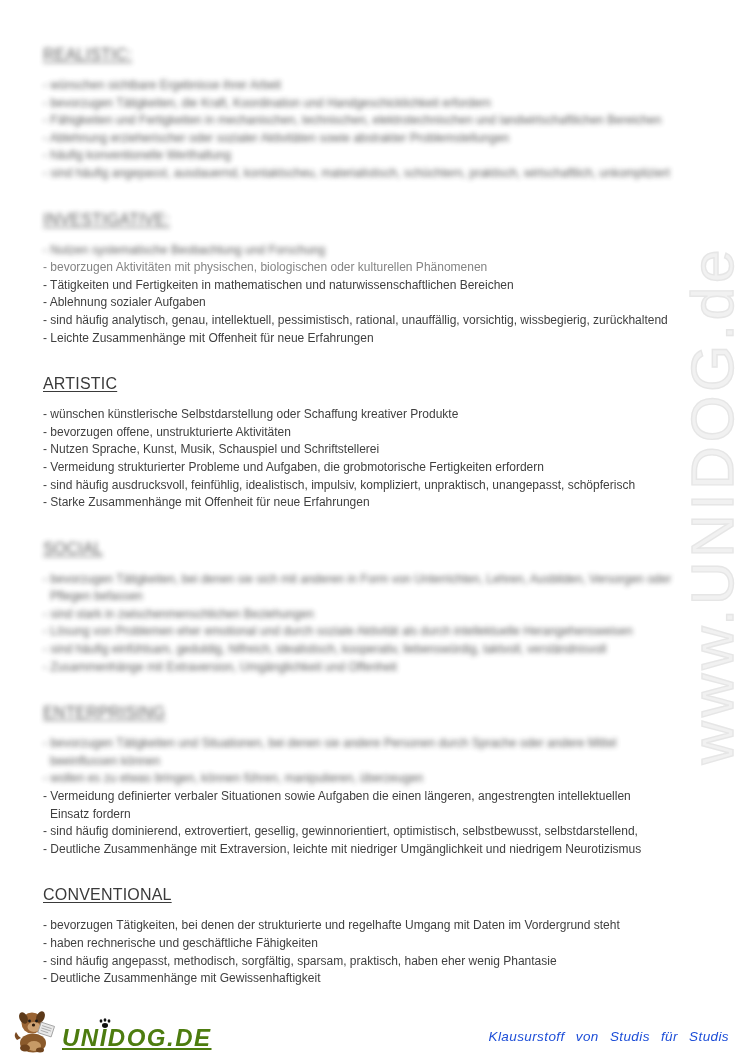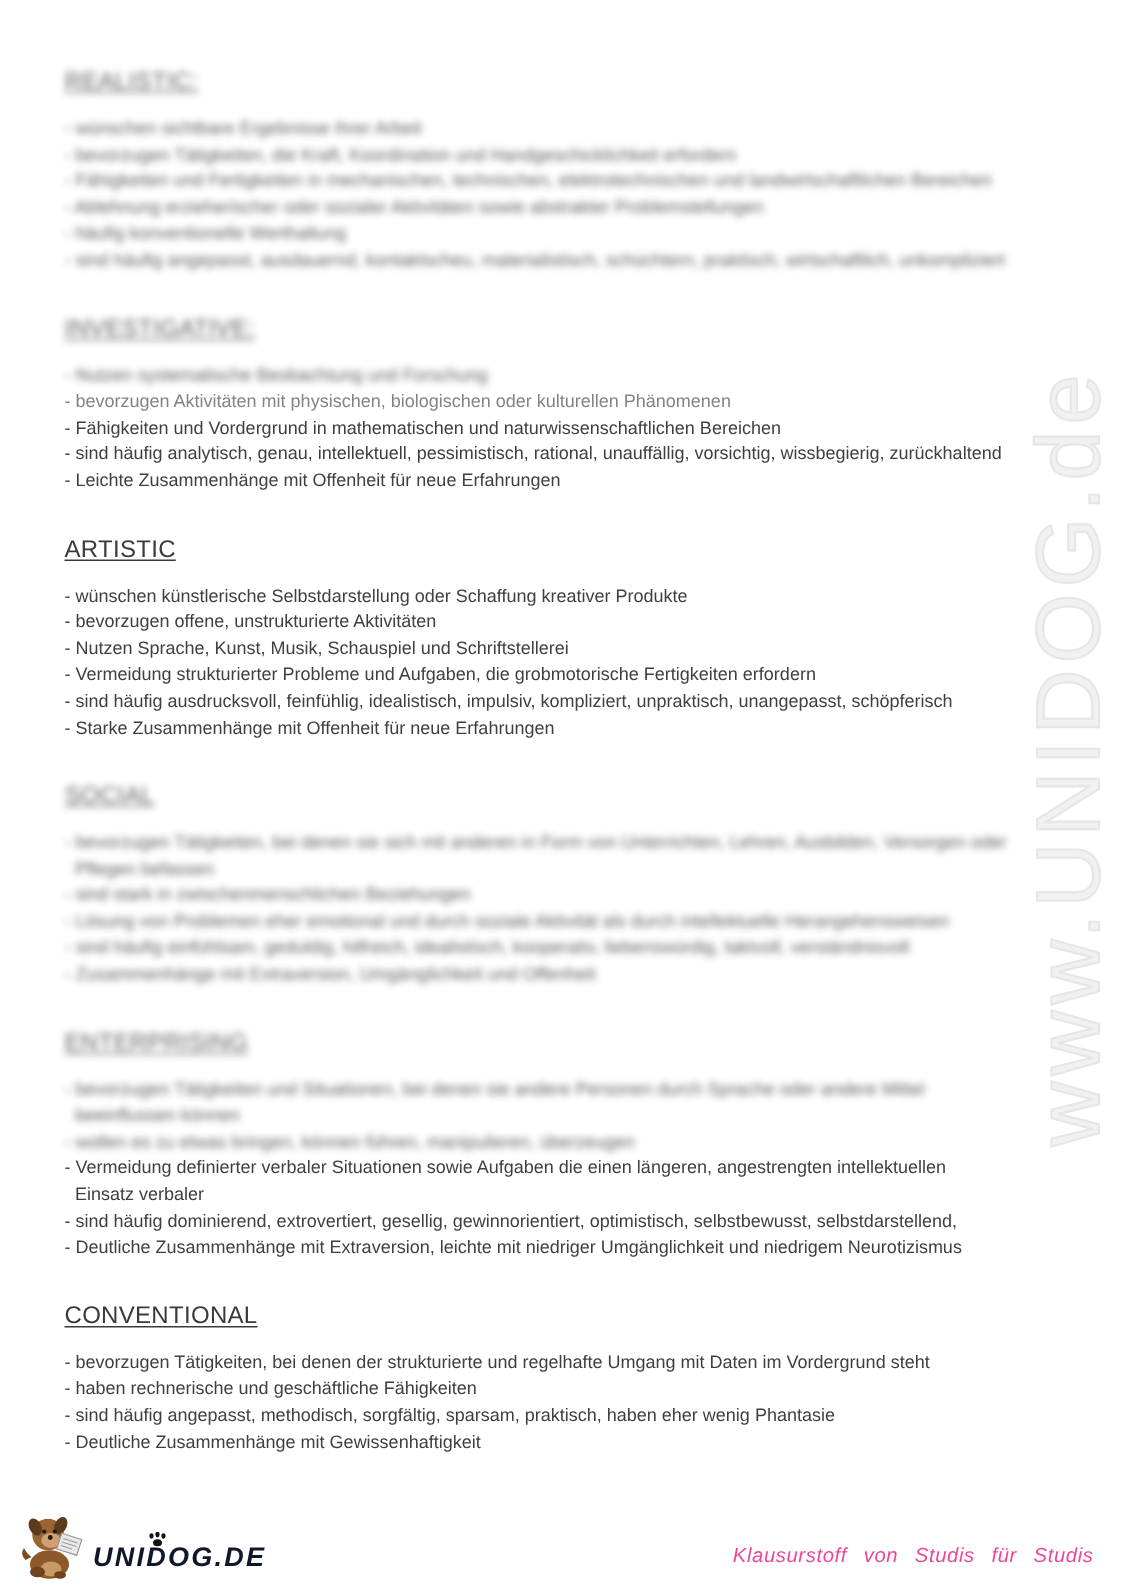--- a/index.html
+++ b/index.html
@@ -55,25 +55,26 @@
 
   
   .logo{
     position:absolute;
     left:13px;top:1010px;
     display:flex;align-items:center;gap:3px;
     z-index:2;
   }
   .logo-text-wrap{position:relative;padding-top:8px;}
   .logo-text{
-    font-size:18px;
+    font-size:24px;
     font-weight:bold;
     font-style:italic;
     letter-spacing:1.5px;
-    color:#0f172a;
+    color:#4d7c0f;
+    text-decoration:underline;
   }
   .paw{position:absolute;top:-1px;left:36px;}
   .tagline{
     position:absolute;
     right:21px;top:1029px;
     font-style:italic;
     font-size:13.5px;
     letter-spacing:.4px;
     word-spacing:7px;
     z-index:2;
@@ -97,21 +98,22 @@
             <div class="line blurred">- Ablehnung erzieherischer oder sozialer Aktivitäten sowie abstrakter Problemstellungen</div>
             <div class="line blurred">- häufig konventionelle Werthaltung</div>
             <div class="line blurred">- sind häufig angepasst, ausdauernd, kontaktscheu, materialistisch, schüchtern, praktisch, wirtschaftlich, unkompliziert</div>
           </div>
         </section>
         <section>
           <h2 class="sec-heading blurred">INVESTIGATIVE:</h2>
           <div>
             <div class="line blurred">- Nutzen systematische Beobachtung und Forschung</div>
             <div class="line faded">- bevorzugen Aktivitäten mit physischen, biologischen oder kulturellen Phänomenen</div>
-            <div class="line">- Fähigkeiten und Vordergrund in mathematischen und naturwissenschaftlichen Bereichen</div>
+            <div class="line">- Tätigkeiten und Fertigkeiten in mathematischen und naturwissenschaftlichen Bereichen</div>
+            <div class="line">- Ablehnung sozialer Aufgaben</div>
             <div class="line">- sind häufig analytisch, genau, intellektuell, pessimistisch, rational, unauffällig, vorsichtig, wissbegierig, zurückhaltend</div>
             <div class="line">- Leichte Zusammenhänge mit Offenheit für neue Erfahrungen</div>
           </div>
         </section>
         <section>
           <h2 class="sec-heading">ARTISTIC</h2>
           <div>
             <div class="line">- wünschen künstlerische Selbstdarstellung oder Schaffung kreativer Produkte</div>
             <div class="line">- bevorzugen offene, unstrukturierte Aktivitäten</div>
             <div class="line">- Nutzen Sprache, Kunst, Musik, Schauspiel und Schriftstellerei</div>
@@ -131,21 +133,21 @@
             <div class="line blurred">- Zusammenhänge mit Extraversion, Umgänglichkeit und Offenheit</div>
           </div>
         </section>
         <section>
           <h2 class="sec-heading blurred">ENTERPRISING</h2>
           <div>
             <div class="line blurred">- bevorzugen Tätigkeiten und Situationen, bei denen sie andere Personen durch Sprache oder andere Mittel</div>
             <div class="line cont blurred">beeinflussen können</div>
             <div class="line blurred">- wollen es zu etwas bringen, können führen, manipulieren, überzeugen</div>
             <div class="line">- Vermeidung definierter verbaler Situationen sowie Aufgaben die einen längeren, angestrengten intellektuellen</div>
-            <div class="line cont">Einsatz verbaler</div>
+            <div class="line cont">Einsatz fordern</div>
             <div class="line">- sind häufig dominierend, extrovertiert, gesellig, gewinnorientiert, optimistisch, selbstbewusst, selbstdarstellend,</div>
             <div class="line">- Deutliche Zusammenhänge mit Extraversion, leichte mit niedriger Umgänglichkeit und niedrigem Neurotizismus</div>
           </div>
         </section>
         <section>
           <h2 class="sec-heading">CONVENTIONAL</h2>
           <div>
             <div class="line">- bevorzugen Tätigkeiten, bei denen der strukturierte und regelhafte Umgang mit Daten im Vordergrund steht</div>
             <div class="line">- haben rechnerische und geschäftliche Fähigkeiten</div>
             <div class="line">- sind häufig angepasst, methodisch, sorgfältig, sparsam, praktisch, haben eher wenig Phantasie</div>
@@ -196,15 +198,15 @@
           <ellipse cx="3" cy="3" rx="1.4" ry="1.8" fill="#111"></ellipse>
           <ellipse cx="7" cy="2" rx="1.4" ry="1.8" fill="#111"></ellipse>
           <ellipse cx="11" cy="3" rx="1.4" ry="1.8" fill="#111"></ellipse>
           <ellipse cx="7" cy="7.5" rx="3" ry="2.4" fill="#111"></ellipse>
         </svg>
       </span>
       <span class="logo-text">UNIDOG.DE</span>
     </span>
   </div>
 
-  <div class="tagline" style="color: #ec4899;">Klausurstoff von Studis für Studis</div>
+  <div class="tagline" style="color: #1d4ed8;">Klausurstoff von Studis für Studis</div>
 
 </div>
 
 </body></html>

